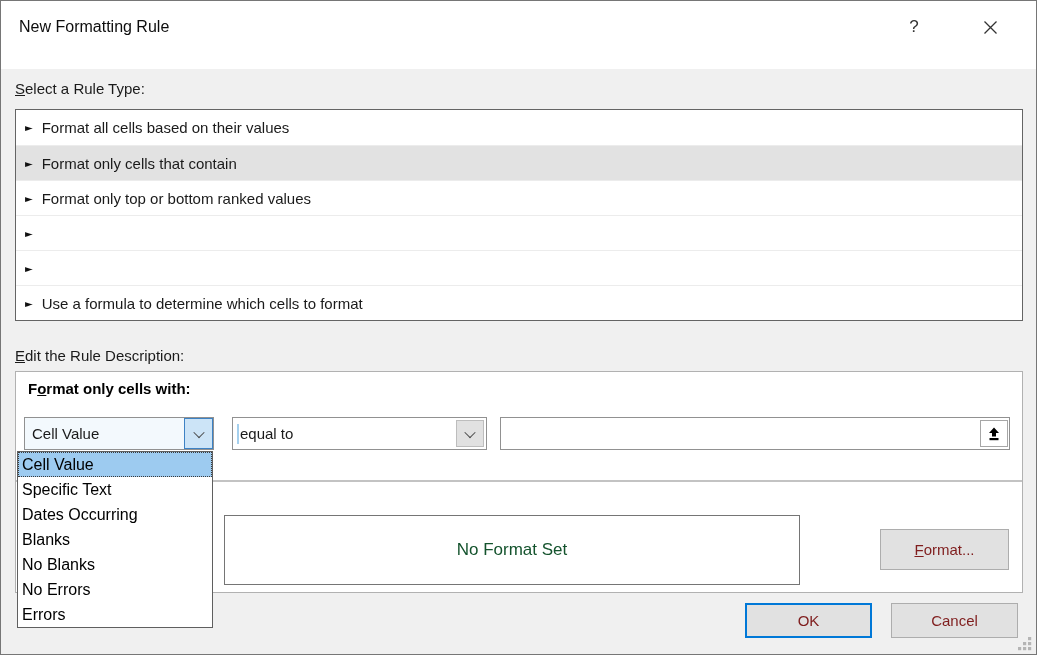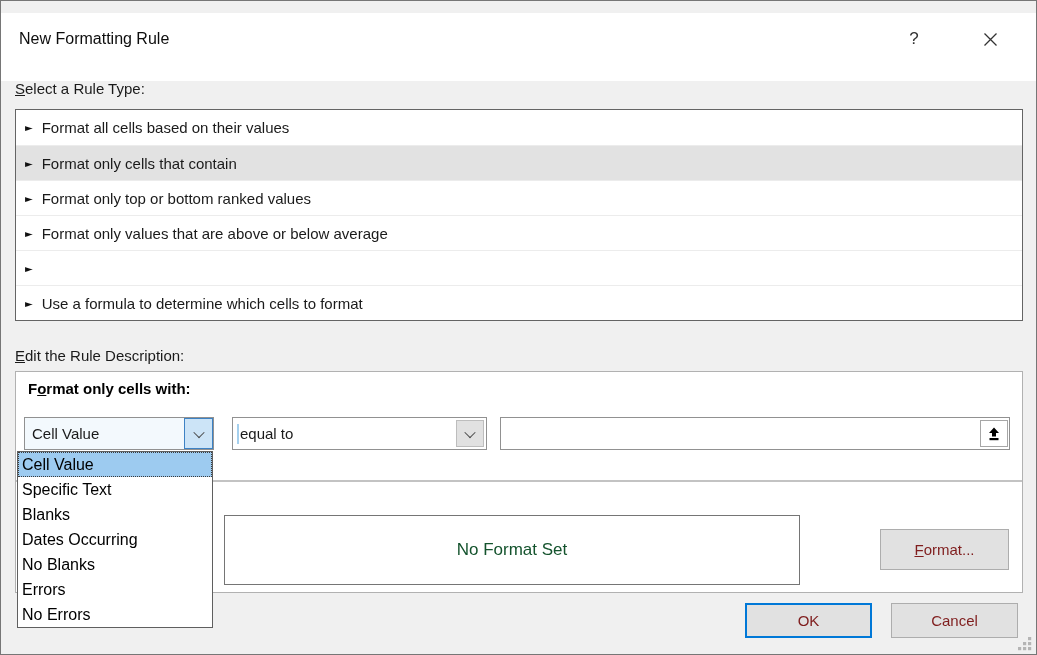--- a/index.html
+++ b/index.html
@@ -2,21 +2,21 @@
 <html><head>
 <meta charset="utf-8">
 <style>
   html,body{margin:0;padding:0;background:#cfcfcf;}
   *{box-sizing:border-box;}
   .dialog{
     position:relative;width:1037px;height:655px;background:#f0f0f0;
     border:1px solid #767676;overflow:hidden;
     font-family:"Liberation Sans","DejaVu Sans",sans-serif;color:#1a1a1a;font-size:15px;
   }
-  .titlebar{position:absolute;left:0;top:12px;width:100%;height:68px;background:#ffffff;}
+  .titlebar{position:absolute;left:0;top:0;width:100%;height:68px;background:#ffffff;}
   .title{position:absolute;left:18px;top:0;line-height:52px;font-size:16px;color:#0d0d0d;}
   .cap-btn{position:absolute;top:10px;width:34px;height:32px;display:flex;align-items:center;justify-content:center;cursor:default;background:transparent;border:none;font-size:17px;color:#333;}
   .cap-help{left:896px;}
   .cap-close{left:972px;}
   .lbl{position:absolute;left:14px;}
   .u{text-decoration:underline;}
   
   .rule-list{position:absolute;left:14px;top:108px;width:1008px;height:212px;background:#ffffff;border:1px solid #646464;}
   .rule-row{height:35px;display:flex;align-items:center;padding-left:9px;border-top:1px solid #ececec;}
   .rule-row:first-child{border-top:none;}
@@ -77,21 +77,20 @@
     <div class="rule-row selected">
       <span class="bullet">►</span>
       <span>Format only cells that contain</span>
     </div>
     <div class="rule-row">
       <span class="bullet">►</span>
       <span>Format only top or bottom ranked values</span>
     </div>
     <div class="rule-row">
       <span class="bullet">►</span>
-      <span>Format only values that are above or below average</span>
     </div>
     <div class="rule-row">
       <span class="bullet">►</span>
     </div>
     <div class="rule-row">
       <span class="bullet">►</span>
       <span>Use a formula to determine which cells to format</span>
     </div>
   </div>
 
@@ -141,25 +140,25 @@
   <button class="btn ok-btn">
     <span>OK</span>
   </button>
   <button class="btn cancel-btn">
     <span>Cancel</span>
   </button>
 
   <div class="dropdown">
     <div class="dd-item selected">Cell Value</div>
     <div class="dd-item">Specific Text</div>
+    <div class="dd-item">Dates Occurring</div>
     <div class="dd-item">Blanks</div>
-    <div class="dd-item">Dates Occurring</div>
     <div class="dd-item">No Blanks</div>
+    <div class="dd-item">No Errors</div>
     <div class="dd-item">Errors</div>
-    <div class="dd-item">No Errors</div>
   </div>
 
   <svg class="grip" width="14" height="14" viewBox="0 0 14 14">
     <rect x="10" y="0" width="3.2" height="3.2" fill="#b5b5b5"></rect>
     <rect x="5" y="5" width="3.2" height="3.2" fill="#b5b5b5"></rect>
     <rect x="10" y="5" width="3.2" height="3.2" fill="#b5b5b5"></rect>
     <rect x="0" y="10" width="3.2" height="3.2" fill="#b5b5b5"></rect>
     <rect x="5" y="10" width="3.2" height="3.2" fill="#b5b5b5"></rect>
     <rect x="10" y="10" width="3.2" height="3.2" fill="#b5b5b5"></rect>
   </svg>

